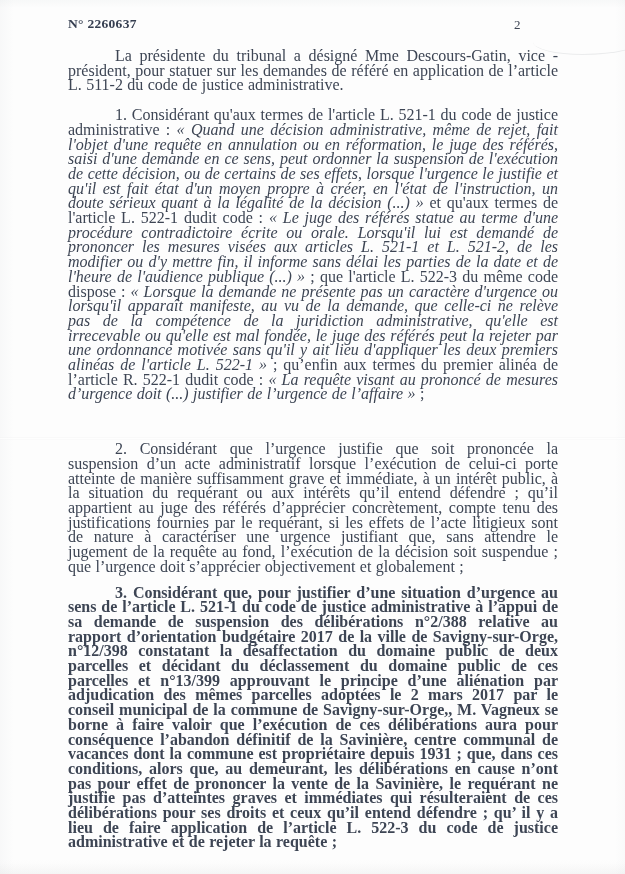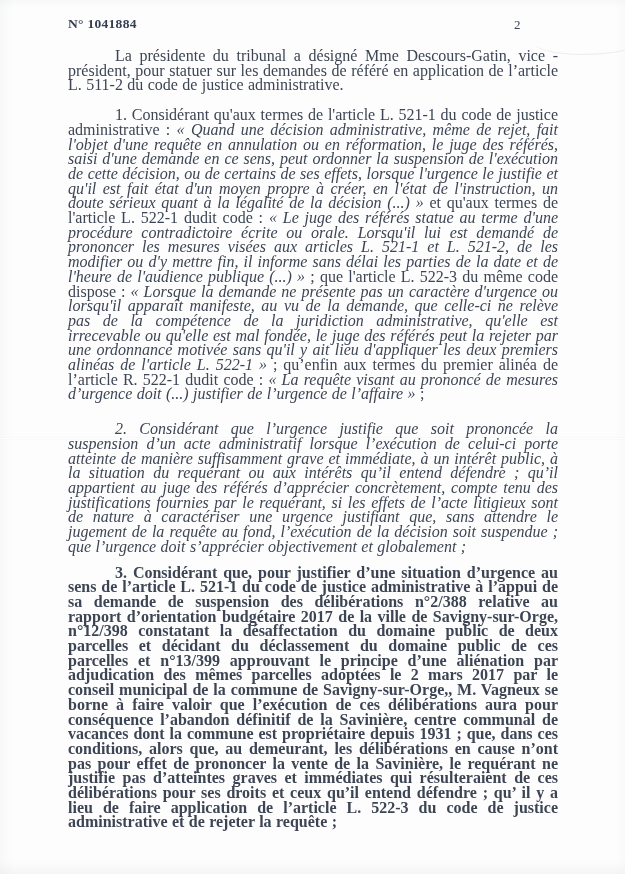--- a/index.html
+++ b/index.html
@@ -30,21 +30,21 @@
   .para {
     font-size: 16px;
     line-height: 14.7px;
     text-align: justify;
     text-indent: 47px;
     margin: 0;
     word-spacing: 0.4px;
   }
   .intro { margin-top: 0; }
   .p1 { margin-top: 15px; }
-  .p2 { margin-top: 20px; font-style: italic; }
+  .p2 { margin-top: 40px; }
   .p3 { margin-top: 11px; font-weight: bold; }
   .it { font-style: italic; }
   .ordonne {
     margin-top: 71px;
     text-align: center;
     text-indent: 0;
     font-size: 10px;
     letter-spacing: 6.5px;
     color: #39414f;
   }
@@ -81,21 +81,21 @@
 </style>
 </head>
 <body>
 
 <div class="page">
 
   <div class="edge-shade"></div>
   <div class="scan-arc"></div>
   <div class="crease"></div>
 
-  <div class="case-number">N° 1041884</div>
+  <div class="case-number">N° 2260637</div>
   <div class="page-number">2</div>
 
   <div class="content">
 
     <p class="para intro">La présidente du tribunal a désigné Mme Descours-Gatin, vice - président, pour statuer sur les demandes de référé en application de l’article L. 511-2 du code de justice administrative.</p>
 
     <p class="para p1"><span>1. Considérant qu'aux termes de l'article L. 521-1 du code de justice administrative : </span><span class="it">« Quand une décision administrative, même de rejet, fait l'objet d'une requête en annulation ou en réformation, le juge des référés, saisi d'une demande en ce sens, peut ordonner la suspension de l'exécution de cette décision, ou de certains de ses effets, lorsque l'urgence le justifie et qu'il est fait état d'un moyen propre à créer, en l'état de l'instruction, un doute sérieux quant à la légalité de la décision (...) »</span><span> et qu'aux termes de l'article L. 522-1 dudit code : </span><span class="it">« Le juge des référés statue au terme d'une procédure contradictoire écrite ou orale. Lorsqu'il lui est demandé de prononcer les mesures visées aux articles L. 521-1 et L. 521-2, de les modifier ou d'y mettre fin, il informe sans délai les parties de la date et de l'heure de l'audience publique (...) »</span><span> ; que l'article L. 522-3 du même code dispose : </span><span class="it">« Lorsque la demande ne présente pas un caractère d'urgence ou lorsqu'il apparaît manifeste, au vu de la demande, que celle-ci ne relève pas de la compétence de la juridiction administrative, qu'elle est irrecevable ou qu'elle est mal fondée, le juge des référés peut la rejeter par une ordonnance motivée sans qu'il y ait lieu d'appliquer les deux premiers alinéas de l'article L. 522-1 »</span><span> ; qu’enfin aux termes du premier alinéa de l’article R. 522-1 dudit code : </span><span class="it">« La requête visant au prononcé de mesures d’urgence doit (...) justifier de l’urgence de l’affaire »</span><span> ;</span></p>
 
     <p class="para p2">2. Considérant que l’urgence justifie que soit prononcée la suspension d’un acte administratif lorsque l’exécution de celui-ci porte atteinte de manière suffisamment grave et immédiate, à un intérêt public, à la situation du requérant ou aux intérêts qu’il entend défendre ; qu’il appartient au juge des référés d’apprécier concrètement, compte tenu des justifications fournies par le requérant, si les effets de l’acte litigieux sont de nature à caractériser une urgence justifiant que, sans attendre le jugement de la requête au fond, l’exécution de la décision soit suspendue ; que l’urgence doit s’apprécier objectivement et globalement ;</p>
 

